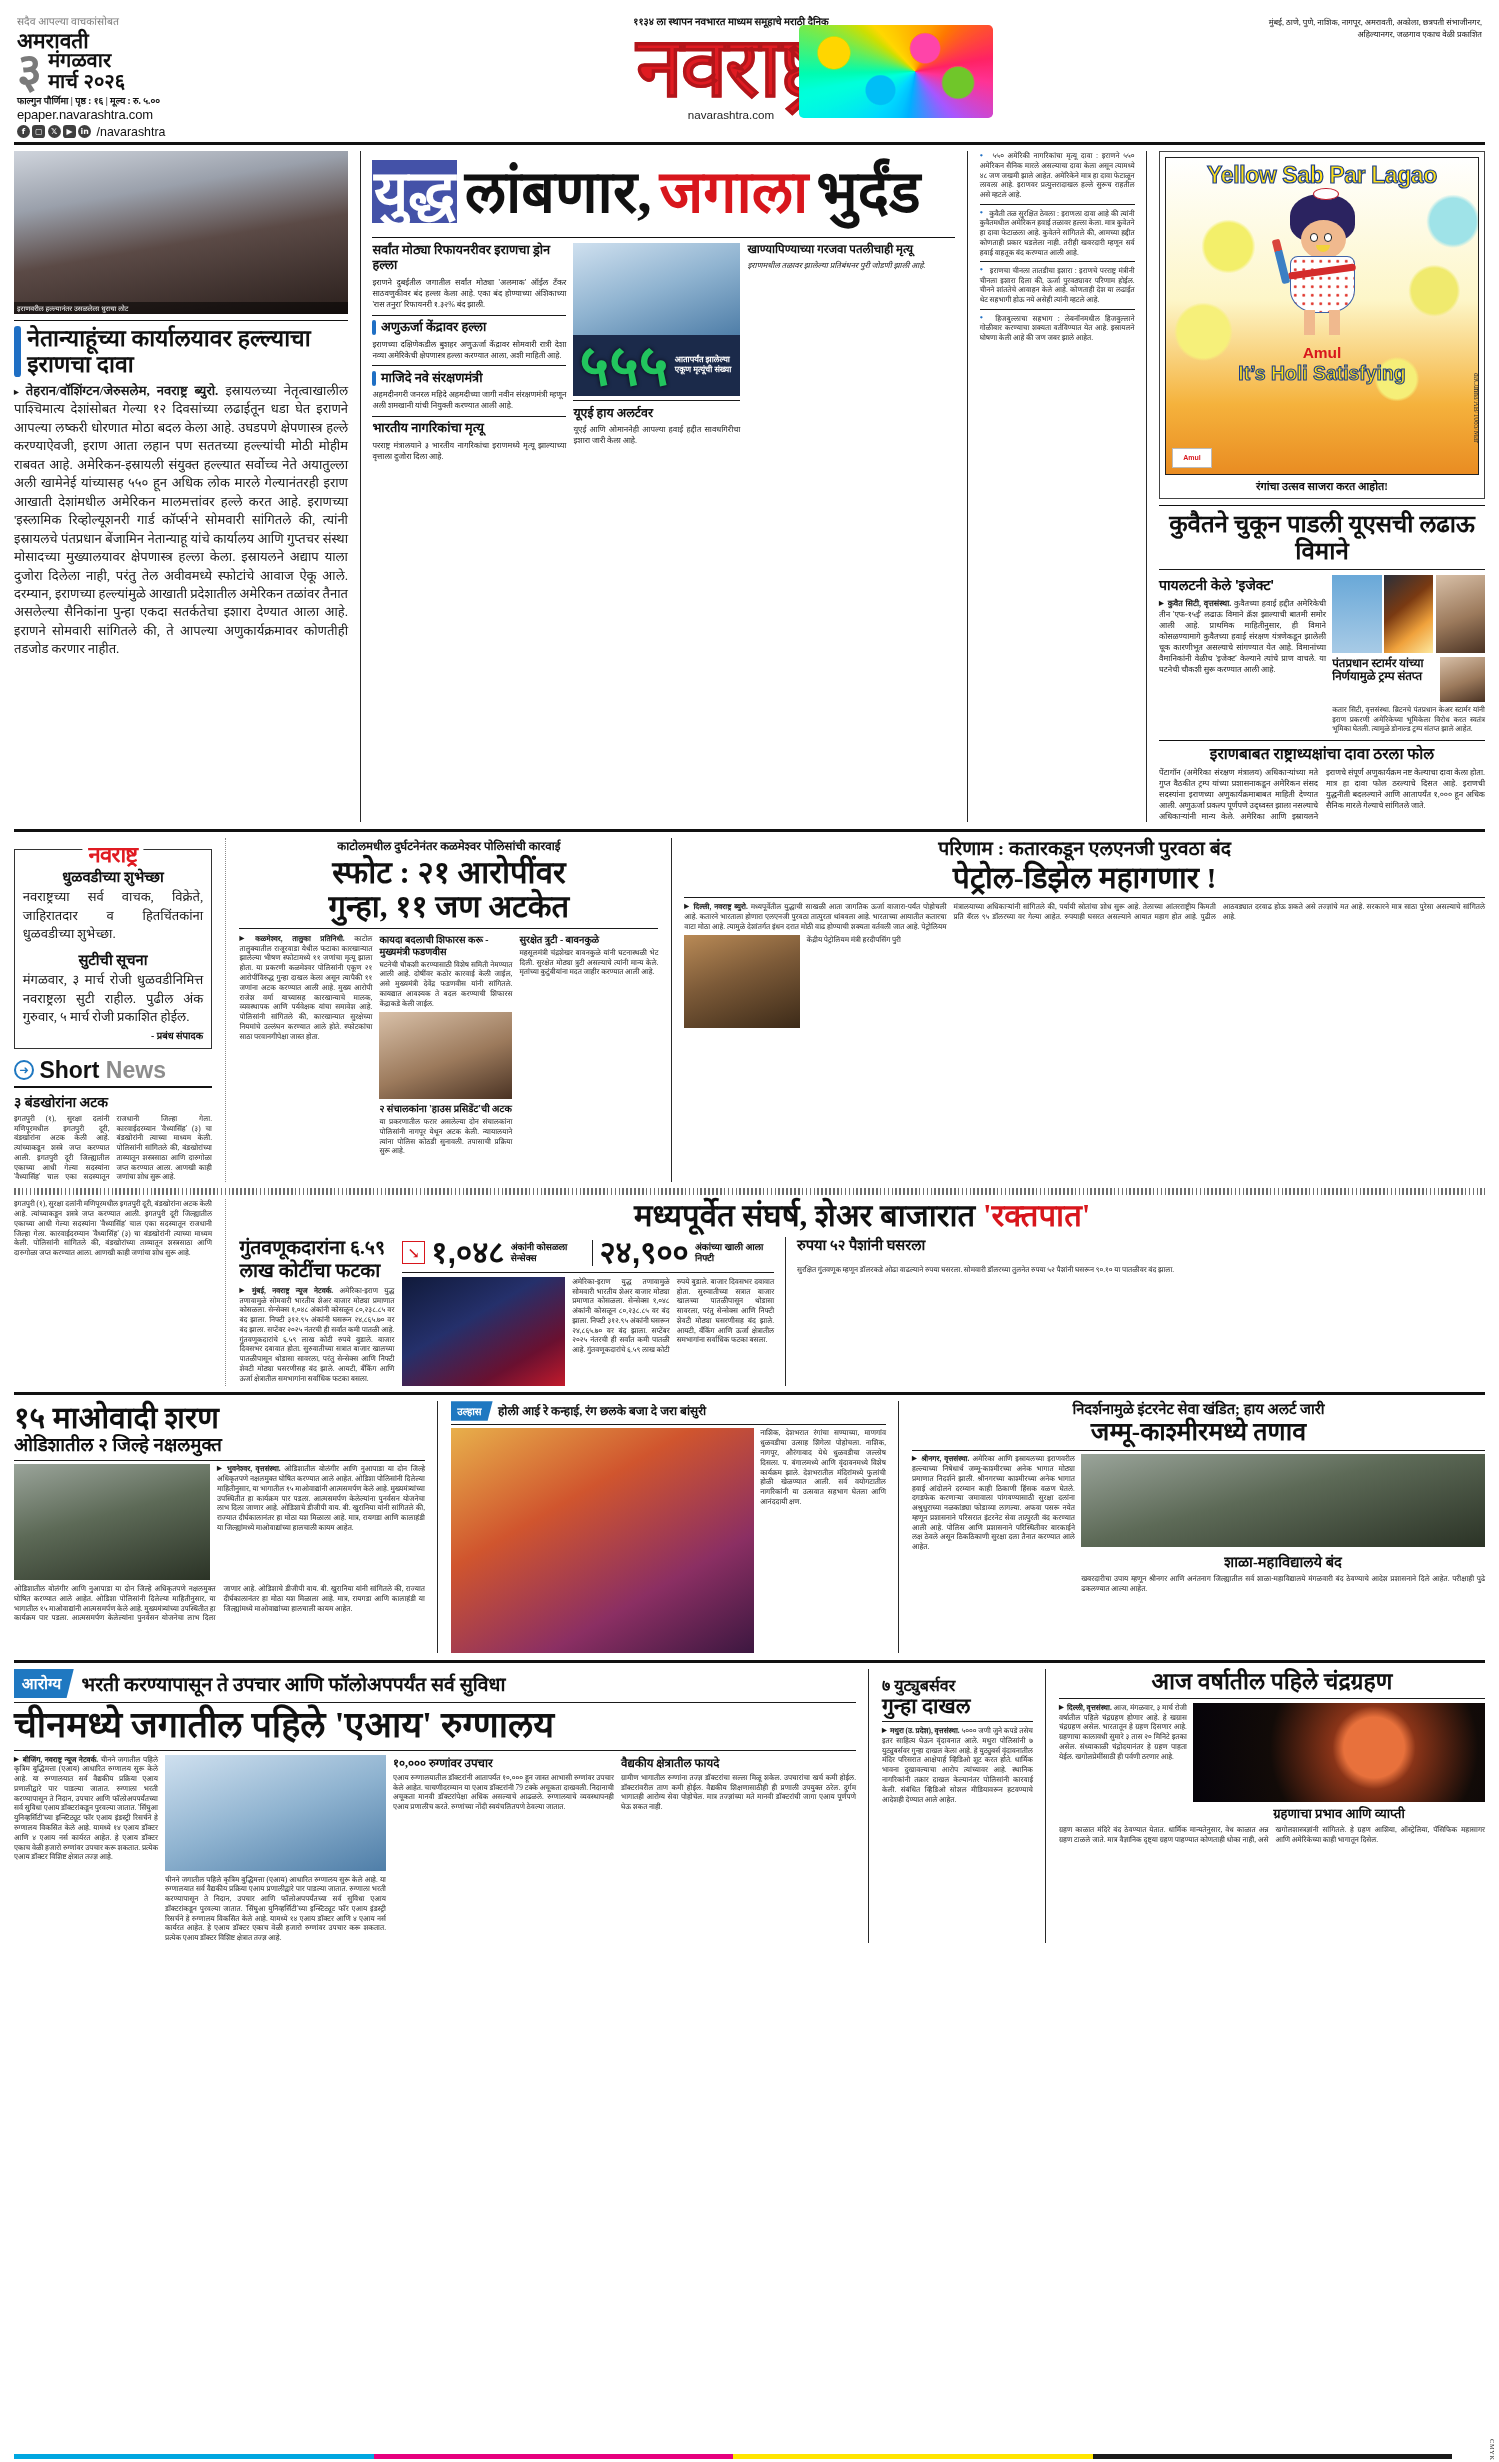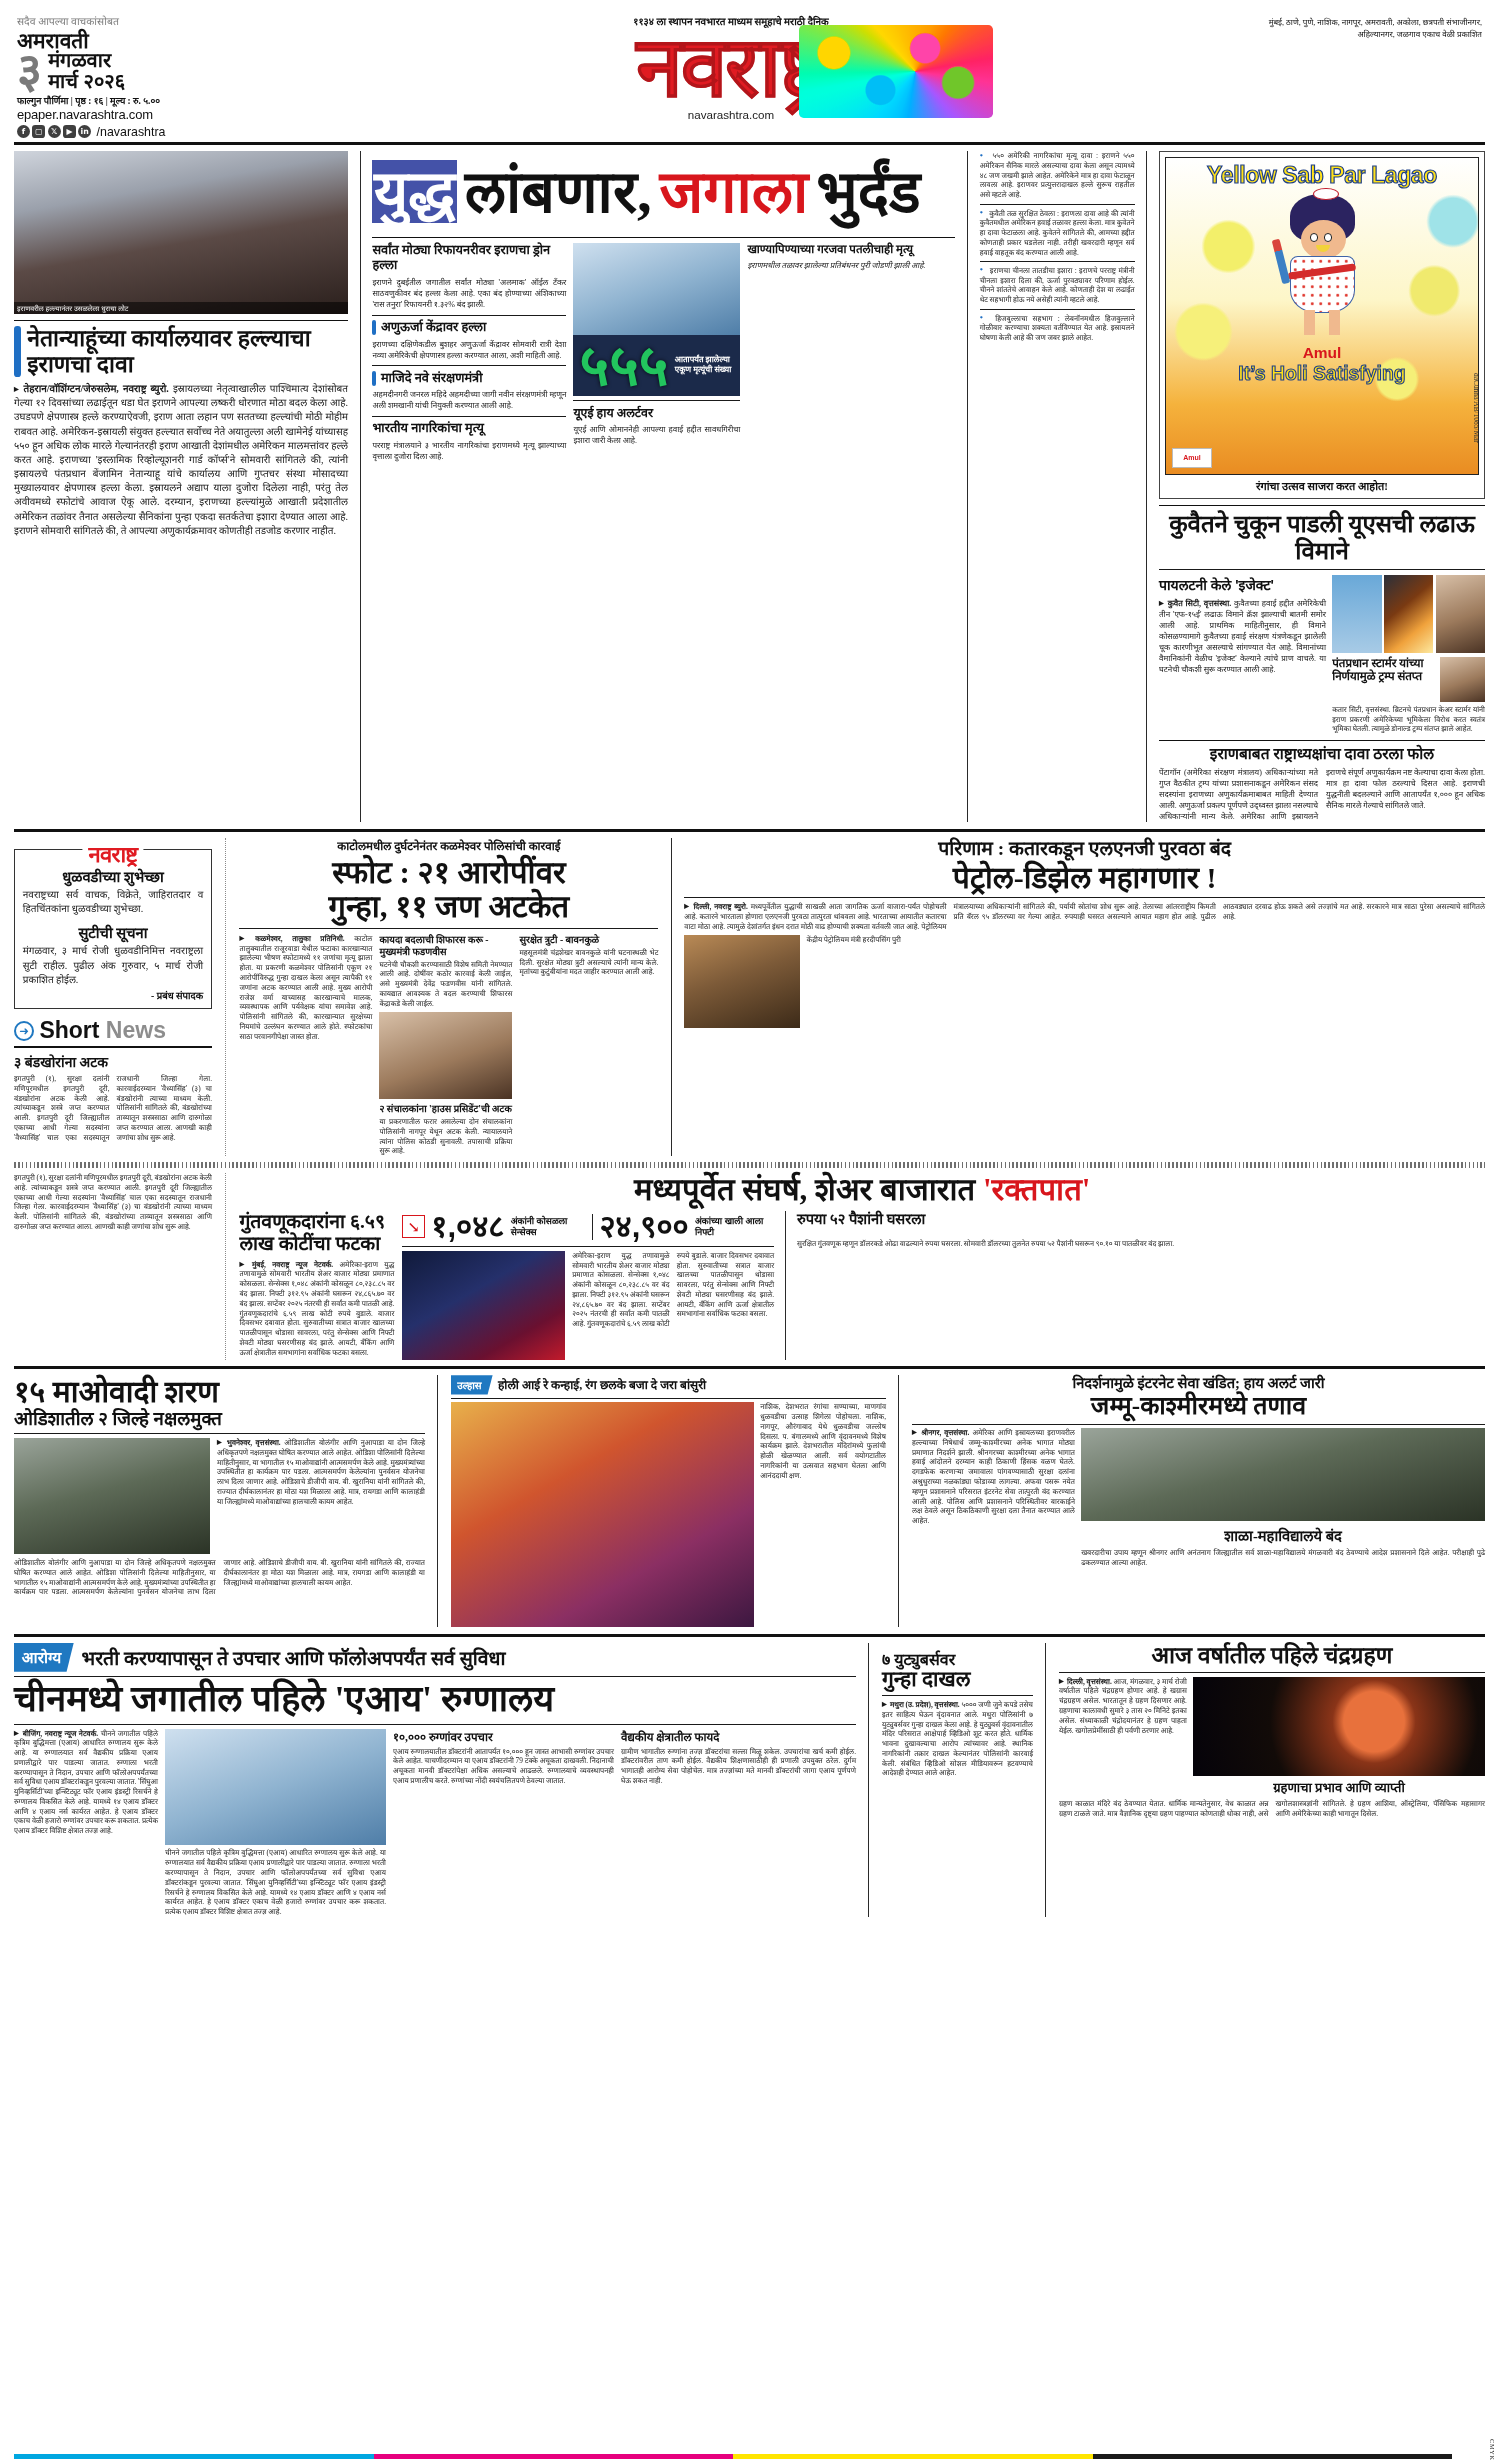--- a/index.html
+++ b/index.html
@@ -14,21 +14,21 @@
   .page { width: 1499px; height: 2462px; position: relative; background:#fff; overflow:hidden; }
   .col { display: flex; flex-direction: column; }
   .hr-thin { height: 0.8px; background: #1a1a1a; }
   .hr-med { height: 1.6px; background: #111; }
   .hr-thick { height: 3.1px; background: #111; }
   .vdot { border-left: 1.6px dotted #8a8a8a; }
   .vline { border-left: 0.8px solid #2a2a2a; }
   .dotline { height:6.2px; background:repeating-linear-gradient(90deg,#6f6f6f 0 1.6px,transparent 1.6px 3.9px); }
 
   .body-txt {
-    font-size: 10px; line-height: 1.42; text-align: justify;
+    font-size: 13px; line-height: 1.42; text-align: justify;
     font-family: "Liberation Serif", serif; color:#1a1a1a;
     hyphens: auto; word-spacing: -0.2px;
   }
   .body-txt.sm { font-size: 8px; line-height:1.38; }
   .body-txt.xs { font-size: 7.3px; line-height:1.34; }
   .hl-serif { font-family:"Liberation Serif",serif; font-weight:700; }
   .red { color:#d8161c; }
   .blue-bar { width:7px; background:#1f6fc4; border-radius:3.1px; flex:none; }
   .dateline::before { content:"\25B6"; font-size:6.2px; margin-right:3.1px; vertical-align:0.8px; }
   .bullet::before { content:"\25CF"; font-size:5.4px; margin-right:3.9px; vertical-align:1.6px; color:#1f6fc4;}

